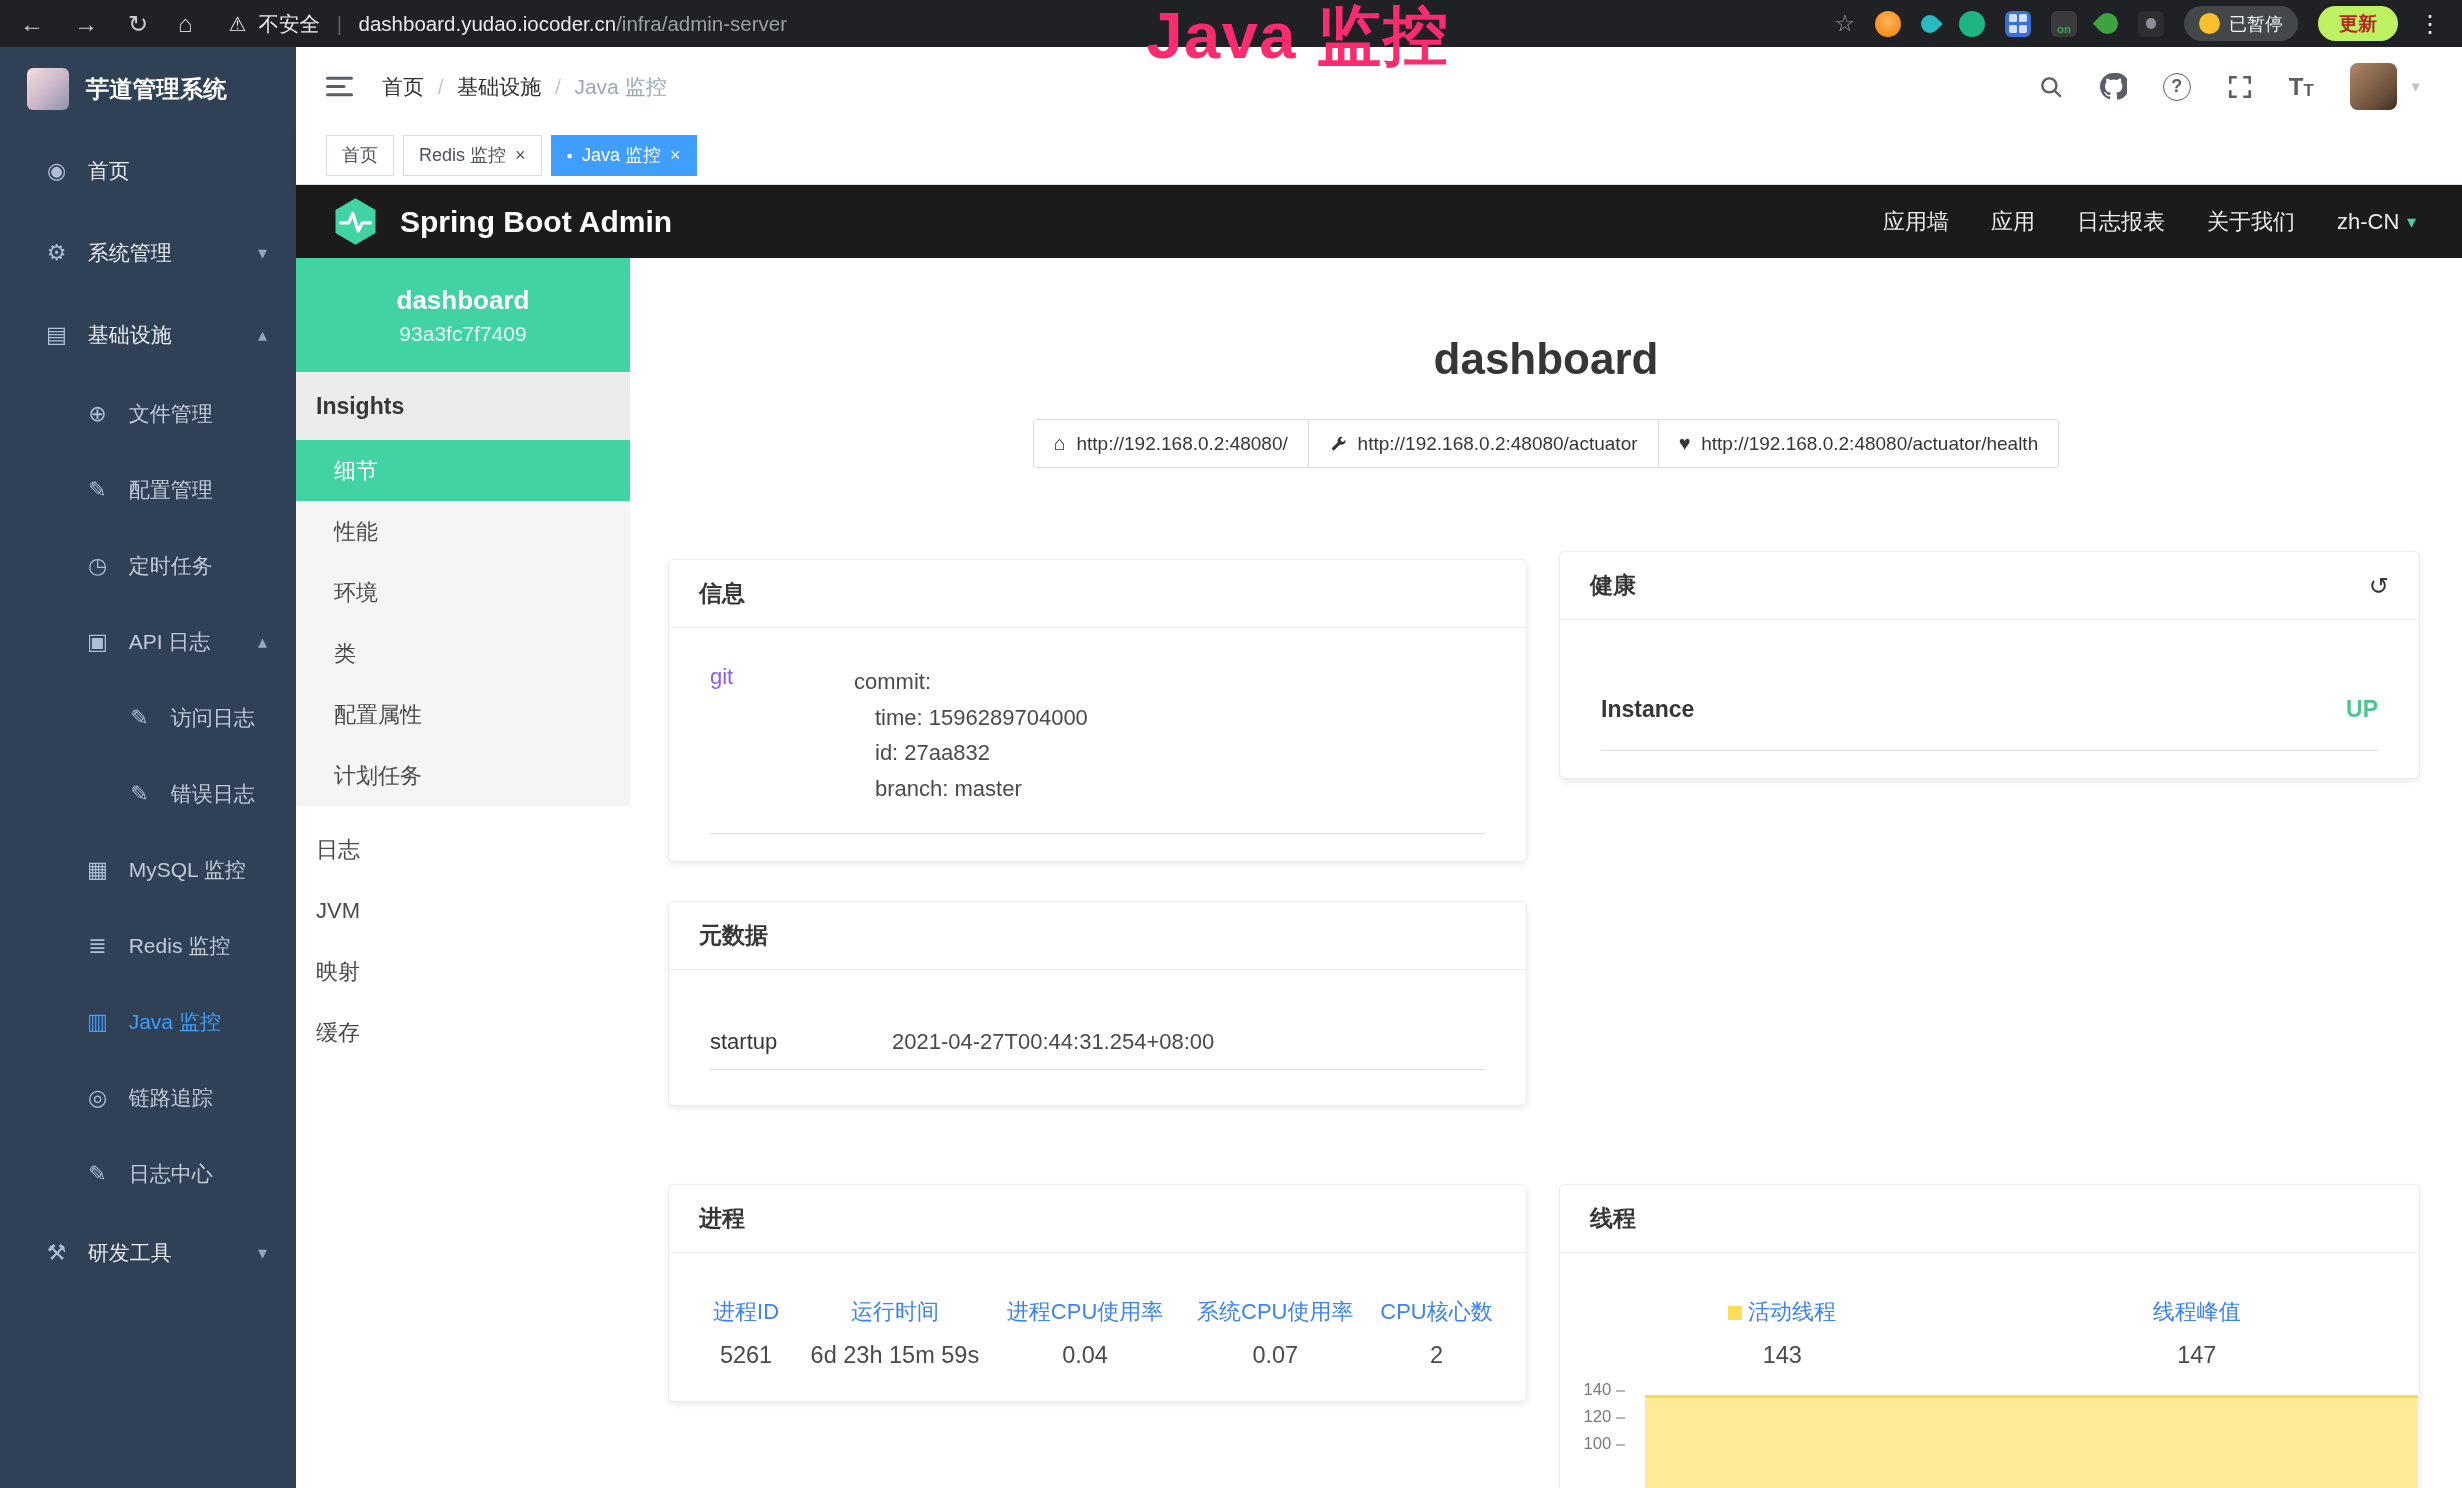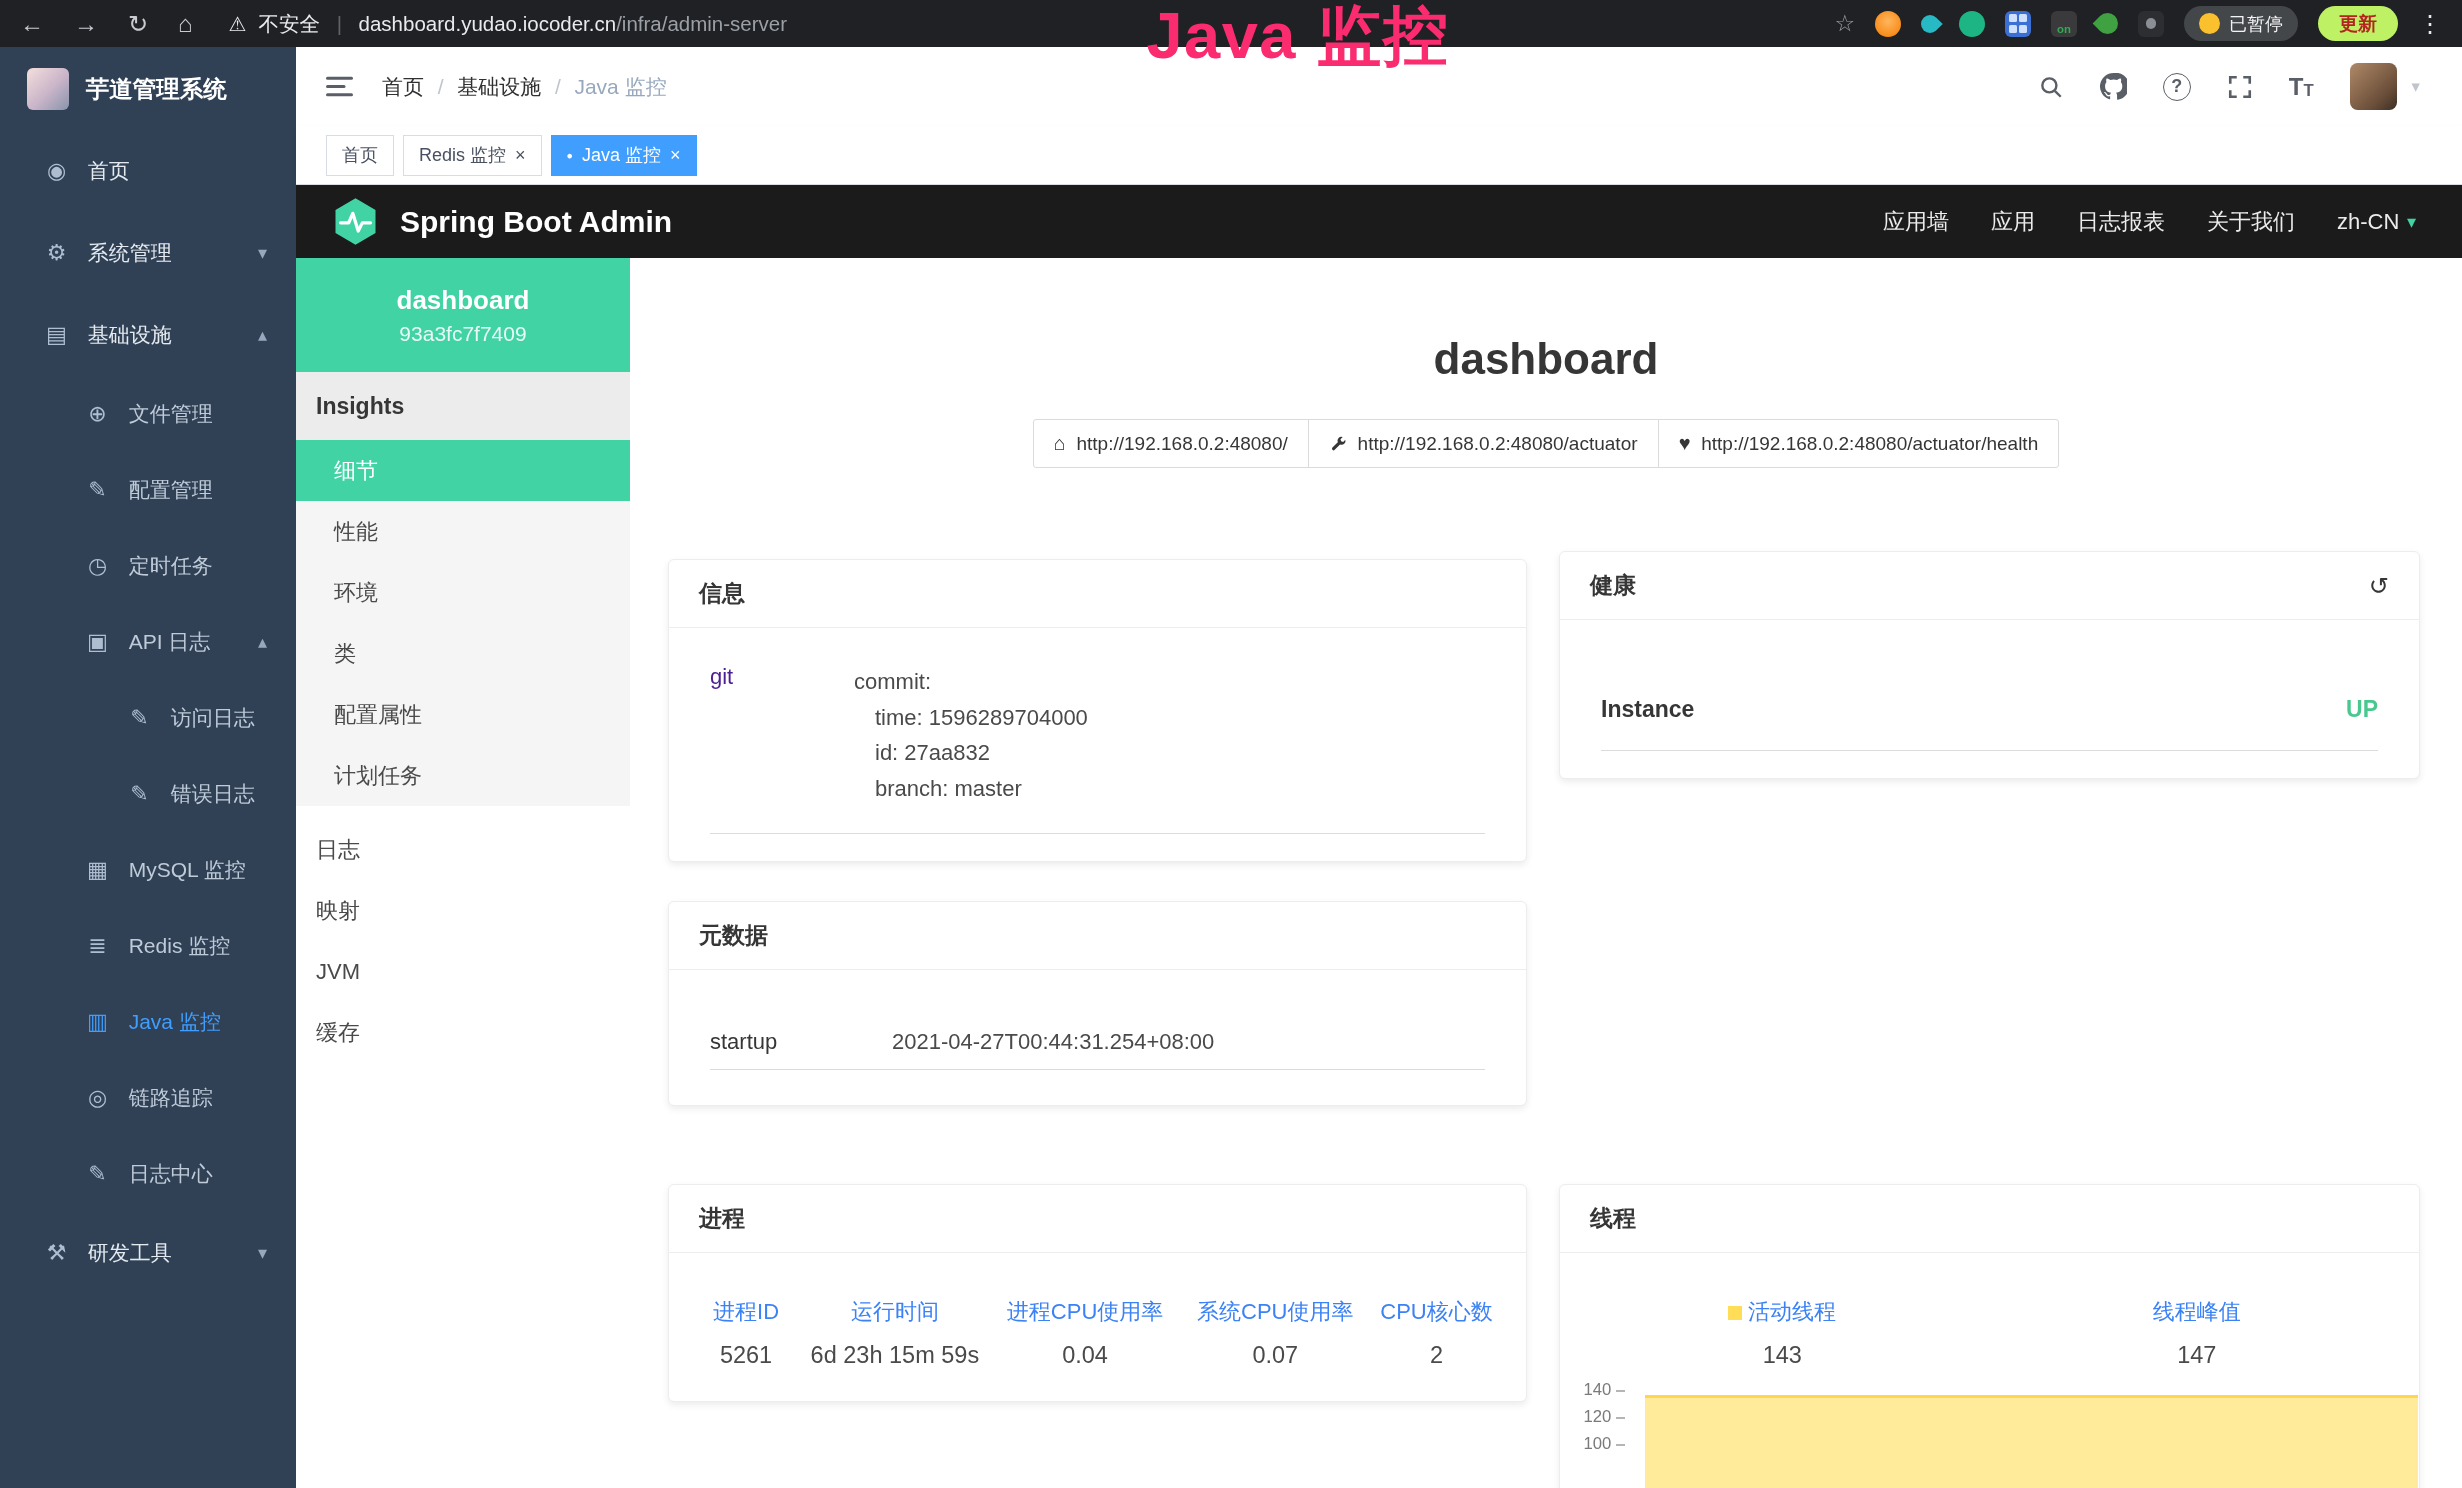--- a/index.html
+++ b/index.html
@@ -114,21 +114,21 @@
   .hist{font-size:24px;font-weight:normal;cursor:pointer;color:#363636;}
 
   .card-info{left:38px;top:0;width:859px;height:303px;margin-top:8px;}
   .card-health{left:929px;top:0;width:861px;height:228px;}
   .card-metadata{left:38px;top:350px;width:859px;height:205px;}
   .card-process{left:38px;top:633px;width:859px;height:218px;}
   .card-threads{left:929px;top:633px;width:861px;height:546px;}
 
   .info-body{padding:36px 41px 0;}
   .kv-row{display:flex;padding-bottom:26px;border-bottom:0.8px solid #dbdbdb;}
-  .kv-label{width:144px;flex-shrink:0;font-size:22px;color:#4c1d95;}
+  .kv-label{width:144px;flex-shrink:0;font-size:22px;color:#8b5cf6;}
   .kv-lines{font-size:22px;color:#4a4a4a;line-height:1.62;}
   .kv-lines .ind{padding-left:21px;}
 
   .health-body{padding:76px 41px 0;}
   .health-row{display:flex;justify-content:space-between;align-items:center;padding-bottom:27px;border-bottom:0.8px solid #dbdbdb;font-size:23px;}
   .health-label{color:#363636;font-weight:600;}
   .status-up{font-weight:bold;}
 
   .meta-body{padding:59px 41px 0;}
   .meta-row{display:flex;padding-bottom:13.7px;border-bottom:0.8px solid #dbdbdb;font-size:22px;}
@@ -369,22 +369,22 @@
             <div class="insights-header">Insights</div>
             <div class="sba-item active">细节</div>
             <div class="sba-item">性能</div>
             <div class="sba-item">环境</div>
             <div class="sba-item">类</div>
             <div class="sba-item">配置属性</div>
             <div class="sba-item">计划任务</div>
           </div>
           <div class="sba-root-list">
             <div class="sba-item sba-root">日志</div>
+            <div class="sba-item sba-root">JVM</div>
             <div class="sba-item sba-root">映射</div>
-            <div class="sba-item sba-root">JVM</div>
             <div class="sba-item sba-root">缓存</div>
           </div>
         </aside>
 
         <main class="sba-main">
           <h1 class="page-title">dashboard</h1>
 
           <div class="links-row">
             <div class="chip">
               <span class="chip-ic">⌂</span>

